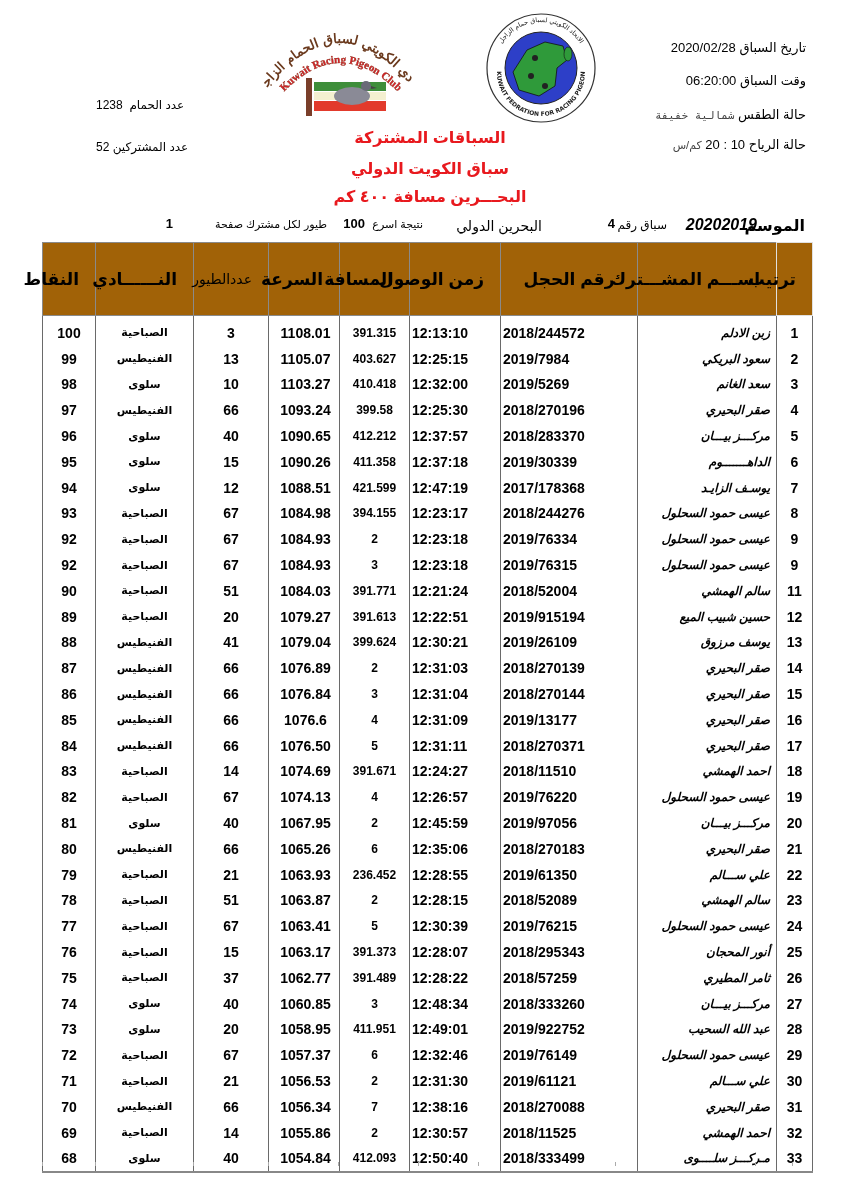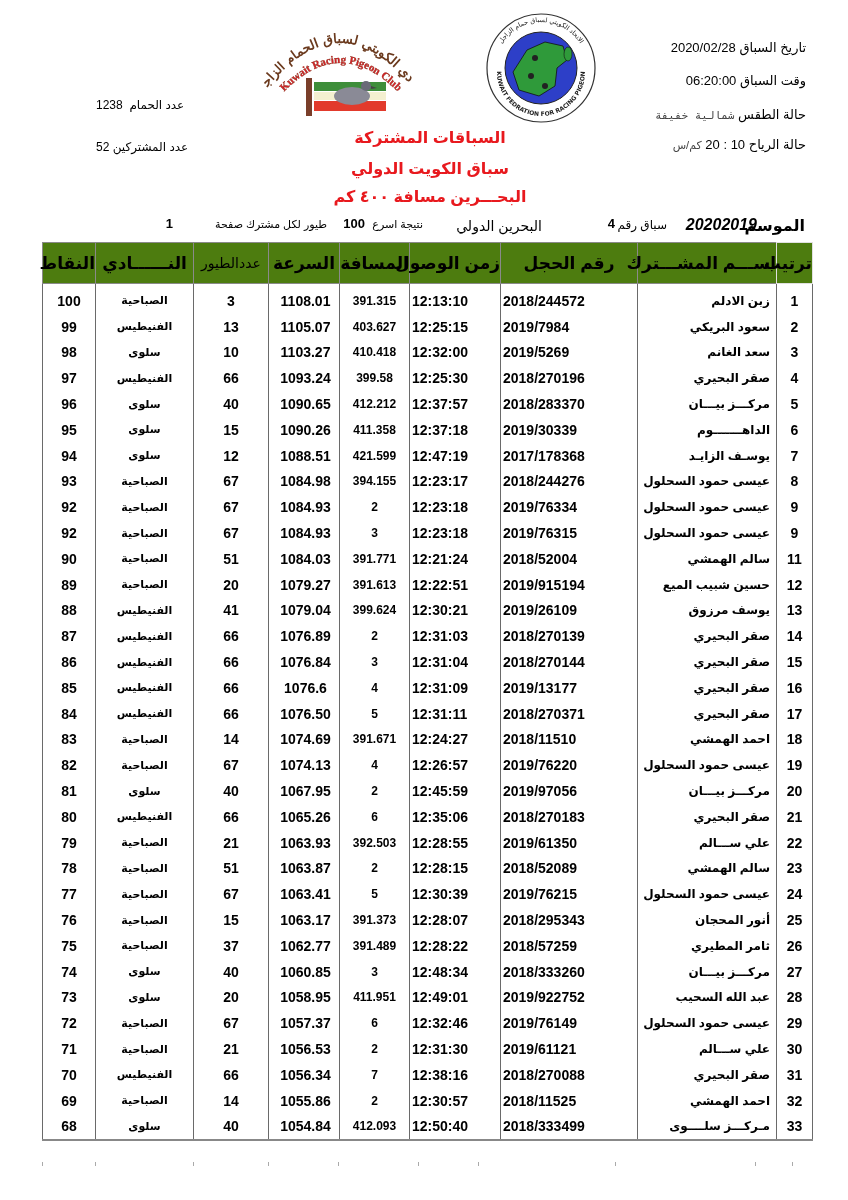--- a/index.html
+++ b/index.html
@@ -9,28 +9,28 @@
   .info { direction:rtl; font-size:13px; white-space:nowrap; }
   .info b { font-weight:normal; }
   .info .small { font-size:11px; }
   .red-title { position:absolute; left:300px; width:260px; text-align:center; color:#e8191e;
                font-weight:bold; font-size:16px; direction:rtl; }
   .meta-line { position:absolute; top:216px; left:60px; width:745px; height:22px; direction:rtl;
                font-size:13px; white-space:nowrap; }
   .meta-line span { position:absolute; top:0; }
   table.results { position:absolute; left:42px; top:242px; width:750px; border-collapse:collapse;
                   direction:rtl; table-layout:fixed; }
-  table.results th { background:#4d7c0f; height:40px; font-size:17px; font-weight:bold;
-                     border:1px solid #8a8a8a; padding:0; white-space:nowrap; }
+  table.results th { background:#a16207; height:40px; font-size:17px; font-weight:bold;
+                     border:1px solid #8a8a8a; padding:16px; white-space:nowrap; }
   table.results th.rank-h { border:1px solid #e0e0e0; }
   table.results td { height:25.8px; border-left:1px solid #6a6a6a; border-right:1px solid #6a6a6a;
                      padding:0; font-size:14px; font-weight:bold; text-align:center; white-space:nowrap; }
   table.results tbody tr:first-child td { padding-top:4px; }
   table.results tbody tr:last-child td { border-bottom:2px solid #888; }
-  td.name { text-align:right !important; font-size:12px !important; padding-right:6px !important; }
+  td.name { text-align:right !important; font-size:12px !important; padding-right:6px !important;font-style:italic; }
   td.club { font-size:11px !important; }
   td.ring { text-align:left !important; padding-left:2px !important; }
   td.time { text-align:left !important; padding-left:2px !important; }
   td.dist { font-size:12px !important; }
   td.speed { text-align:right; padding-left:3px !important; }
   td.birds { font-size:14px; }
   .tick { position:absolute; top:1162px; width:1px; height:4px; background:#aaa; }
   .logo { position:absolute; }
 </style>
 </head>
@@ -379,21 +379,21 @@
         <td class="speed">1065.26</td>
         <td class="birds">66</td>
         <td class="club">الفنيطيس</td>
         <td>80</td>
       </tr>
       <tr>
         <td>22</td>
         <td class="name">علي ســـالم</td>
         <td class="ring">2019/61350</td>
         <td class="time">12:28:55</td>
-        <td class="dist">392.503</td>
+        <td class="dist">236.452</td>
         <td class="speed">1063.93</td>
         <td class="birds">21</td>
         <td class="club">الصباحية</td>
         <td>79</td>
       </tr>
       <tr>
         <td>23</td>
         <td class="name">سالم الهمشي</td>
         <td class="ring">2018/52089</td>
         <td class="time">12:28:15</td>

